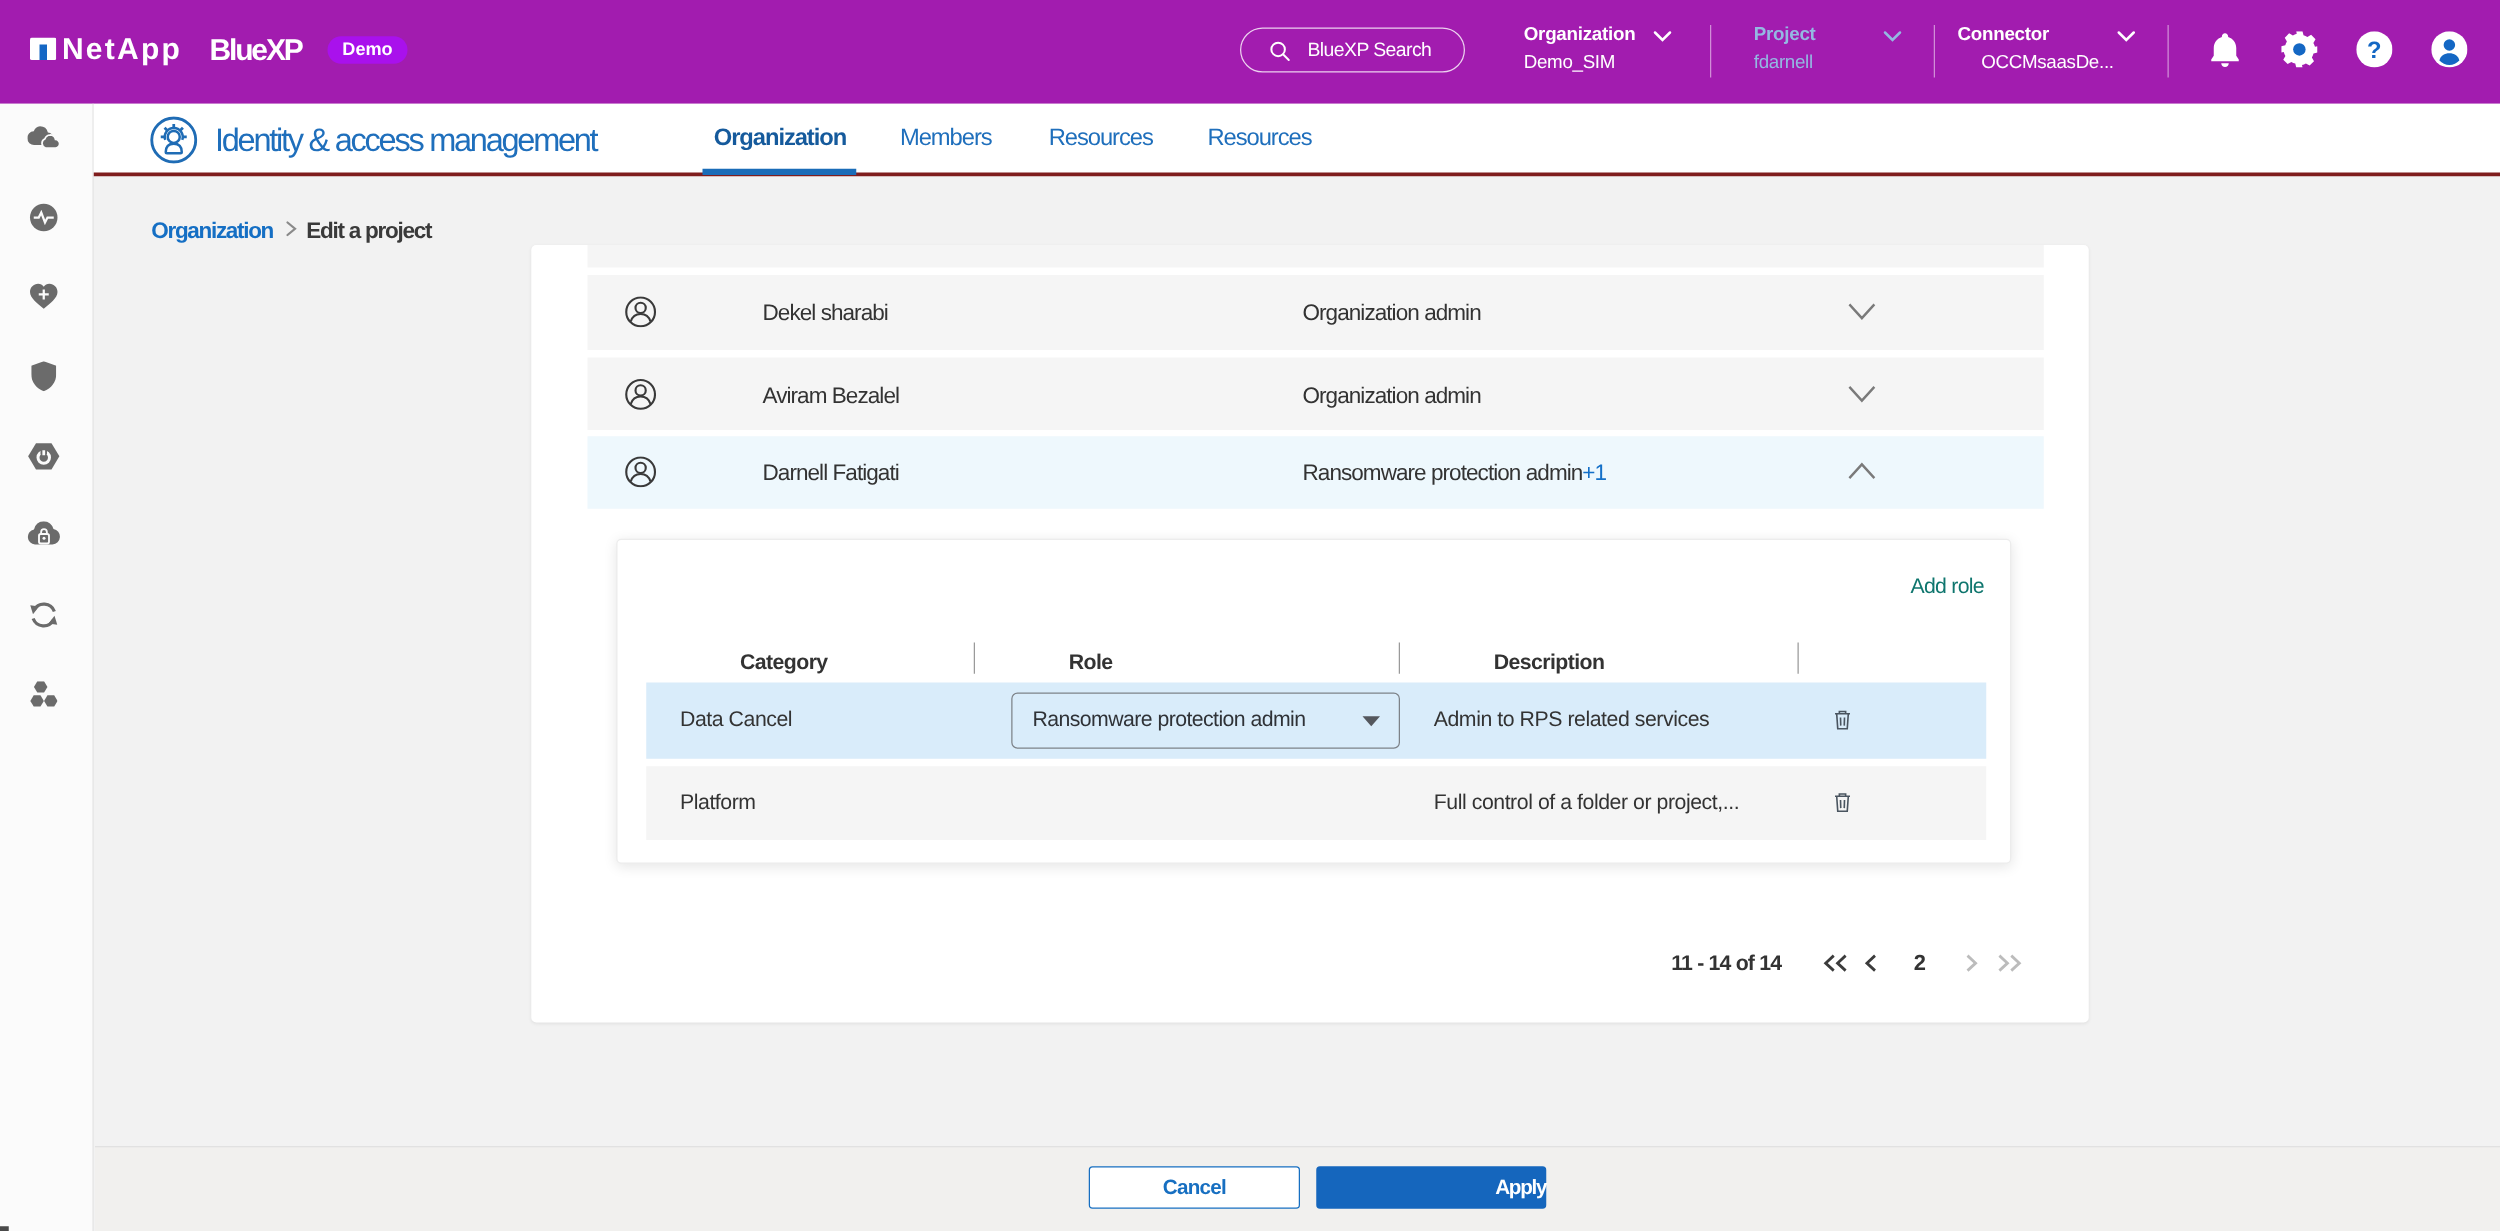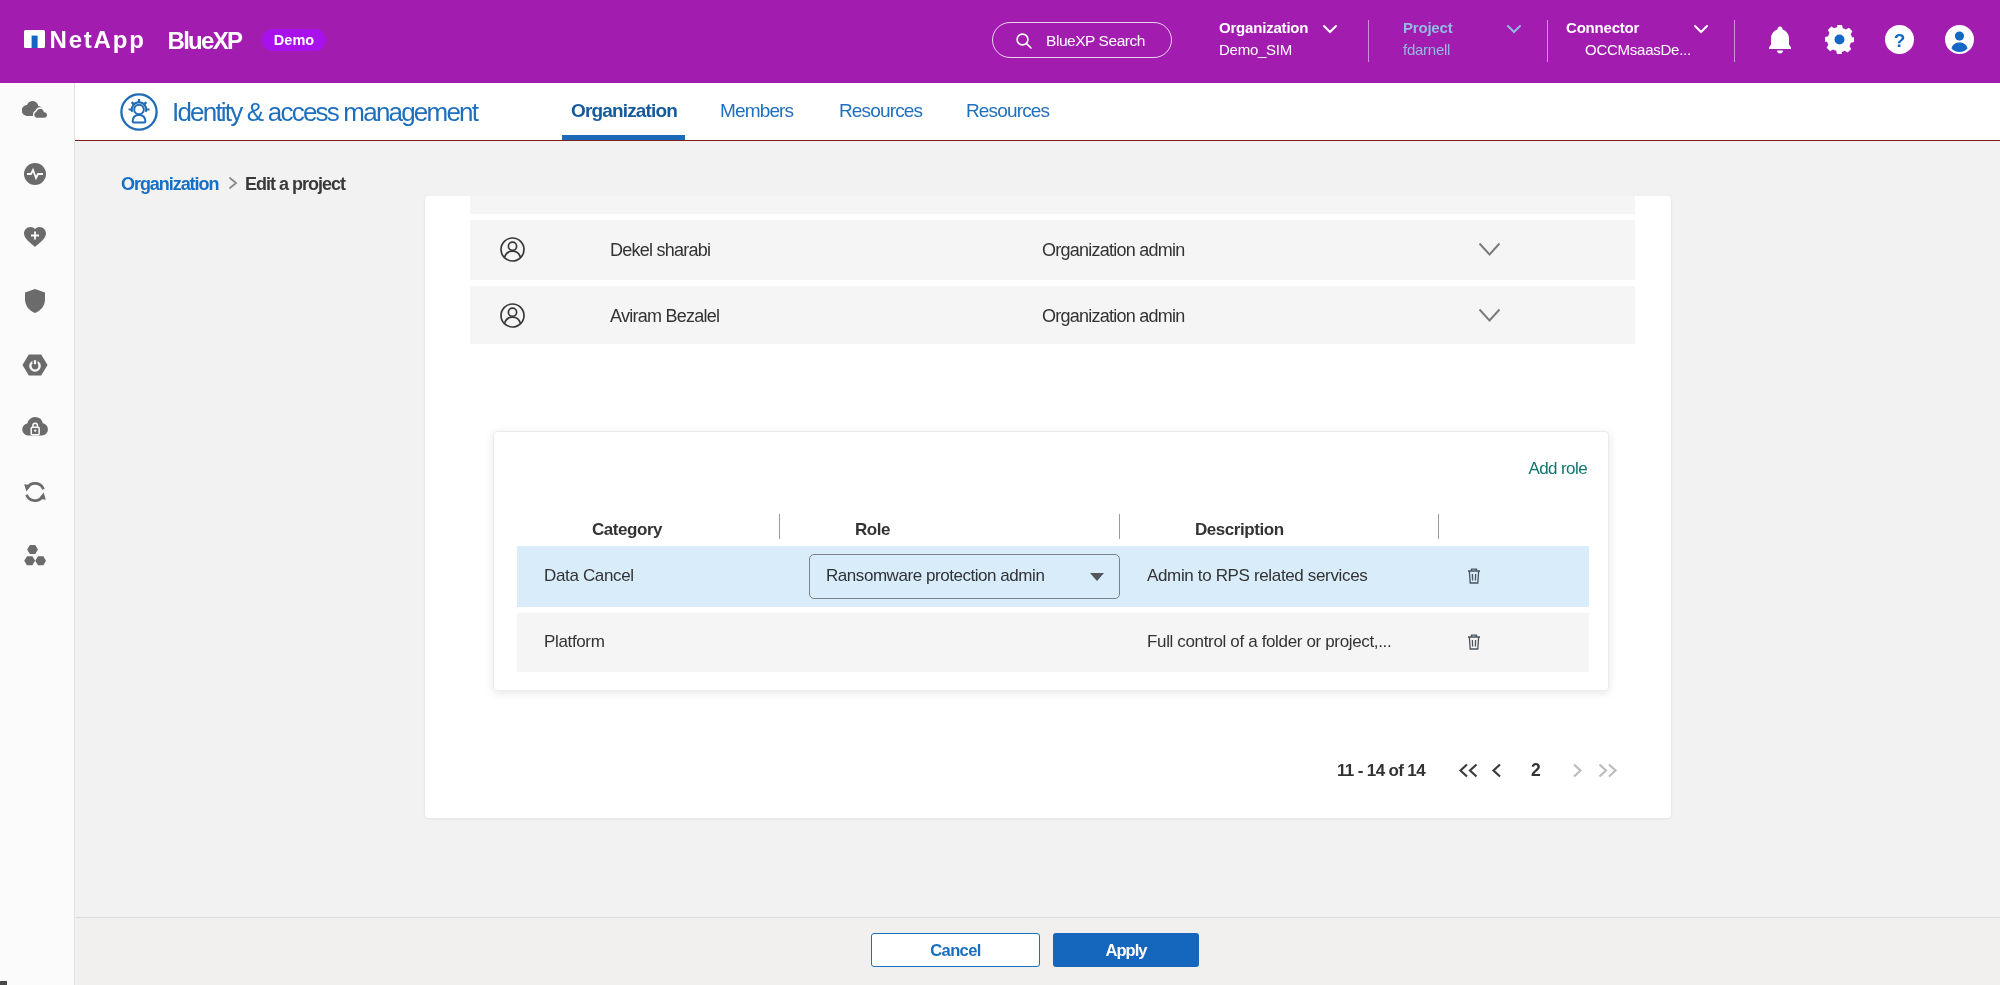--- a/index.html
+++ b/index.html
@@ -18,21 +18,21 @@
 #netapp-txt { position:absolute; left:49.5px; top:25.5px; font-size:24px; font-weight:bold; color:#fff; letter-spacing:1.8px; }
 #bluexp-txt { position:absolute; left:167.5px; top:27.2px; font-size:24px; font-weight:bold; color:#fff; letter-spacing:-1.7px; }
 #demo-pill { position:absolute; left:262px; top:29px; width:64px; height:22px; border-radius:11px; background:#a911ec; color:#fff; font-size:14.5px; font-weight:bold; text-align:center; line-height:22px; }
 #search-pill { position:absolute; left:992px; top:22px; width:180px; height:36px; border:1.5px solid rgba(255,255,255,0.8); border-radius:18px; }
 #search-pill span { position:absolute; left:53px; top:8.5px; font-size:15.5px; letter-spacing:-0.45px; color:#fff; }
 
 
 #sidebar { position:absolute; left:0; top:83px; width:75px; height:902px; background:#fbfbfb; border-right:1px solid #e2e2e2; }
 
 
-#header2 { position:absolute; left:75px; top:83px; width:1925px; height:58px; background:#ffffff; border-bottom:1px solid #7f1d1d; }
+#header2 { position:absolute; left:75px; top:83px; width:1925px; height:58px; background:#ffffff; border-bottom:3px solid #7f1d1d; }
 #h2-title { position:absolute; left:97px; top:14px; font-size:26px; letter-spacing:-1.8px; color:#1f6fbc; }
 .tab { position:absolute; top:16.9px; font-size:19px; letter-spacing:-0.85px; color:#1f6fbc; }
 #tab-underline { position:absolute; left:487px; top:52px; width:123px; height:5px; background:#1a6cb8; }
 
 
 #bc1 { position:absolute; left:121px; top:173.5px; font-size:18px; letter-spacing:-1.05px; font-weight:bold; color:#156fc4; }
 #bc2 { position:absolute; left:245px; top:173.5px; font-size:18px; letter-spacing:-1.0px; font-weight:bold; color:#3a3a3a; }
 
 
 #panel { position:absolute; left:425px; top:196px; width:1246px; height:622px; background:#ffffff; border-radius:4px; box-shadow:0 1px 3px rgba(0,0,0,0.07); }
@@ -56,21 +56,21 @@
 .seltri { position:absolute; left:280px; width:0; height:0; border-left:7px solid transparent; border-right:7px solid transparent; border-top:8px solid #54575d; }
 
 
 #pag-count { position:absolute; left:1337px; top:761px; font-size:17px; letter-spacing:-0.65px; font-weight:bold; color:#333; }
 #pag-2 { position:absolute; left:1531px; top:760px; font-size:17.5px; font-weight:bold; color:#333; }
 
 
 #footline { position:absolute; left:76px; top:917px; width:1924px; height:1px; background:#dbdbdb; }
 #footer { position:absolute; left:76px; top:918px; width:1924px; height:67px; background:#f1f0ee; }
 #btn-cancel { position:absolute; left:871px; top:933px; width:169px; height:34px; background:#fff; border:1px solid #176fc1; border-radius:3px; color:#176fc1; font-size:16.5px; letter-spacing:-0.6px; font-weight:bold; text-align:center; line-height:32px; }
-#btn-apply { position:absolute; left:1053px; top:933px; width:146px; height:34px; background:#1566bd; border-radius:3px; color:#fff; font-size:16.5px; letter-spacing:-1.0px; font-weight:bold; text-align:center; line-height:34px; }
+#btn-apply { position:absolute; left:1053px; top:933px; width:184px; height:34px; background:#1566bd; border-radius:3px; color:#fff; font-size:16.5px; letter-spacing:-1.0px; font-weight:bold; text-align:right; line-height:34px; }
 </style>
 </head>
 <body>
 
 <div id="topbar">
   <svg class="abs" style="left:23.5px;top:29.5px" width="21" height="18" viewBox="0 0 21 18">
     <rect x="0" y="0" width="21" height="18" rx="1.5" fill="#ffffff"></rect>
     <rect x="7.6" y="5.6" width="6" height="12.4" fill="#1467c4"></rect>
   </svg>
   <div id="netapp-txt">NetApp</div>
@@ -214,20 +214,32 @@
       <circle cx="12.5" cy="9.3" r="4.1" fill="none" stroke="#3a3a3a" stroke-width="1.7"></circle>
       <path d="M4.6 20.2 C6 15.7 9 14.2 12.5 14.2 C16 14.2 19 15.7 20.4 20.2" fill="none" stroke="#3a3a3a" stroke-width="1.7"></path>
     </svg>
     <div class="rname" style="top:20px">Aviram Bezalel</div>
     <div class="rrole" style="top:20px">Organization admin</div>
     <svg class="abs" style="left:1008px;top:21px" width="23" height="16" viewBox="0 0 23 16">
         <polyline points="1.5,2.5 11.5,13.5 21.5,2.5" fill="none" stroke="#7a7a7a" stroke-width="1.9"></polyline>
       </svg>
   </div>
 
+  <div class="urow blue" style="top:153px; height:58px;">
+    <svg class="abs" style="left:29.5px;top:15.5px" width="25" height="25" viewBox="0 0 25 25">
+      <circle cx="12.5" cy="12.5" r="11.5" fill="none" stroke="#3a3a3a" stroke-width="1.7"></circle>
+      <circle cx="12.5" cy="9.3" r="4.1" fill="none" stroke="#3a3a3a" stroke-width="1.7"></circle>
+      <path d="M4.6 20.2 C6 15.7 9 14.2 12.5 14.2 C16 14.2 19 15.7 20.4 20.2" fill="none" stroke="#3a3a3a" stroke-width="1.7"></path>
+    </svg>
+    <div class="rname" style="top:19px">Darnell Fatigati</div>
+    <div class="rrole" style="top:19px">Ransomware protection admin<span class="plusone">+1</span></div>
+    <svg class="abs" style="left:1008px;top:20px" width="23" height="16" viewBox="0 0 23 16">
+        <polyline points="1.5,13.5 11.5,2.5 21.5,13.5" fill="none" stroke="#7a7a7a" stroke-width="1.9"></polyline>
+      </svg>
+  </div>
 
   <div id="card">
     <div id="addrole">Add role</div>
     <div class="thead" style="left:50px">Category</div>
     <div class="thead" style="left:313px">Role</div>
     <div class="thead" style="left:653px">Description</div>
     <div class="tpipe" style="left:285px"></div>
     <div class="tpipe" style="left:625px"></div>
     <div class="tpipe" style="left:944px"></div>
 

